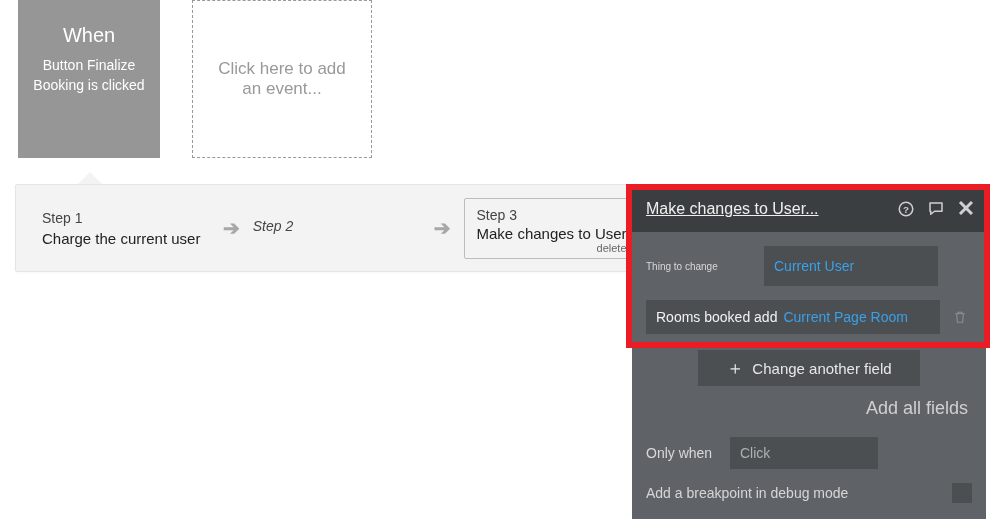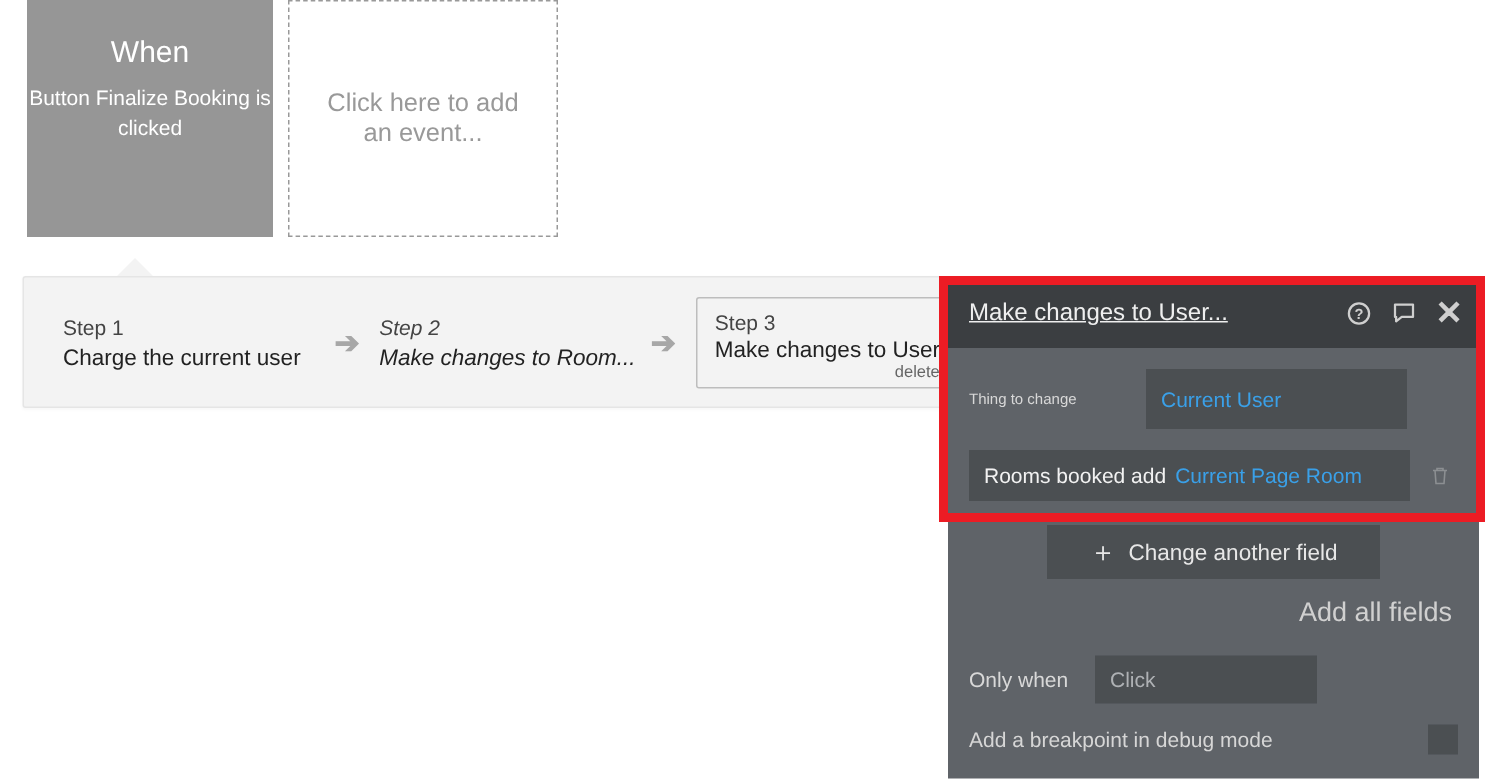--- a/index.html
+++ b/index.html
@@ -11,21 +11,21 @@
   font-size: 15px;
   position: relative;
   overflow: hidden;
 }
 
 
 
 .event-block {
   position: absolute;
   left: 18px; top: 0;
-  width: 164px; height: 158px;
+  width: 142px; height: 158px;
   background: #969696;
   color: #fff;
   text-align: center;
   padding-top: 24px;
   box-sizing: border-box;
 }
 .event-block .title {
   font-size: 20px;
   margin-bottom: 8px;
 }
@@ -293,21 +293,20 @@
 
   <div class="step step1">
     <span class="step-num">Step 1</span>
     <span class="step-lab">Charge the current user</span>
   </div>
 
   <span class="arrow">➔</span>
 
   <div class="step step2">
     <span class="step-num">Step 2</span>
-    <span class="step-lab">Make changes to Room...</span>
   </div>
 
   <span class="arrow">➔</span>
 
   <div class="step3-box">
     <div class="step-num">Step 3</div>
     <div class="step-lab">Make changes to User...</div>
     <div class="delete">delete</div>
   </div>
 

